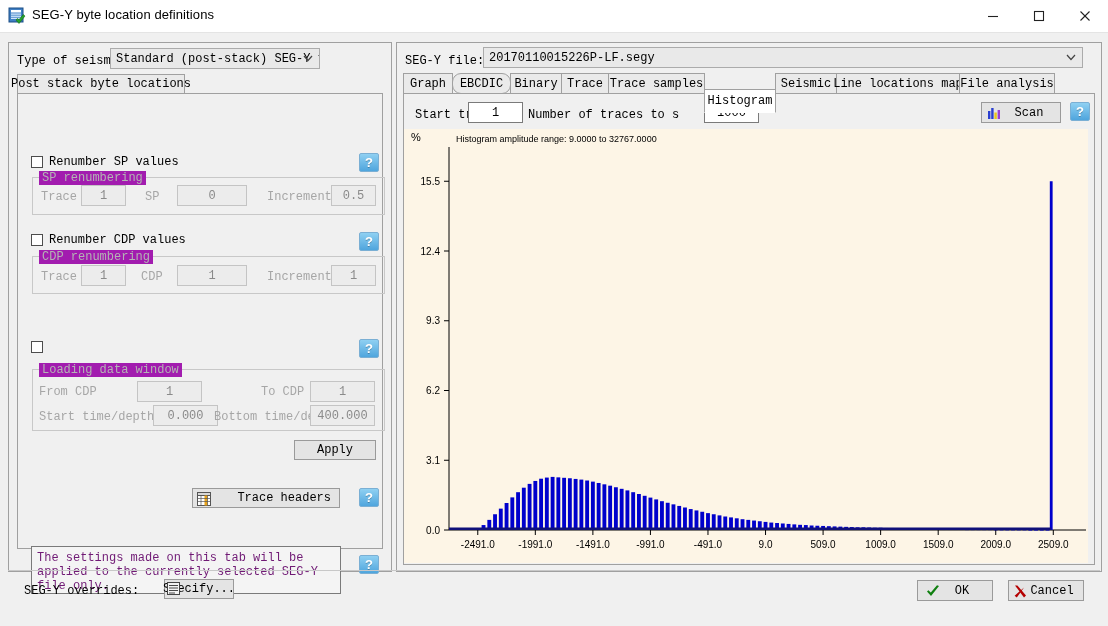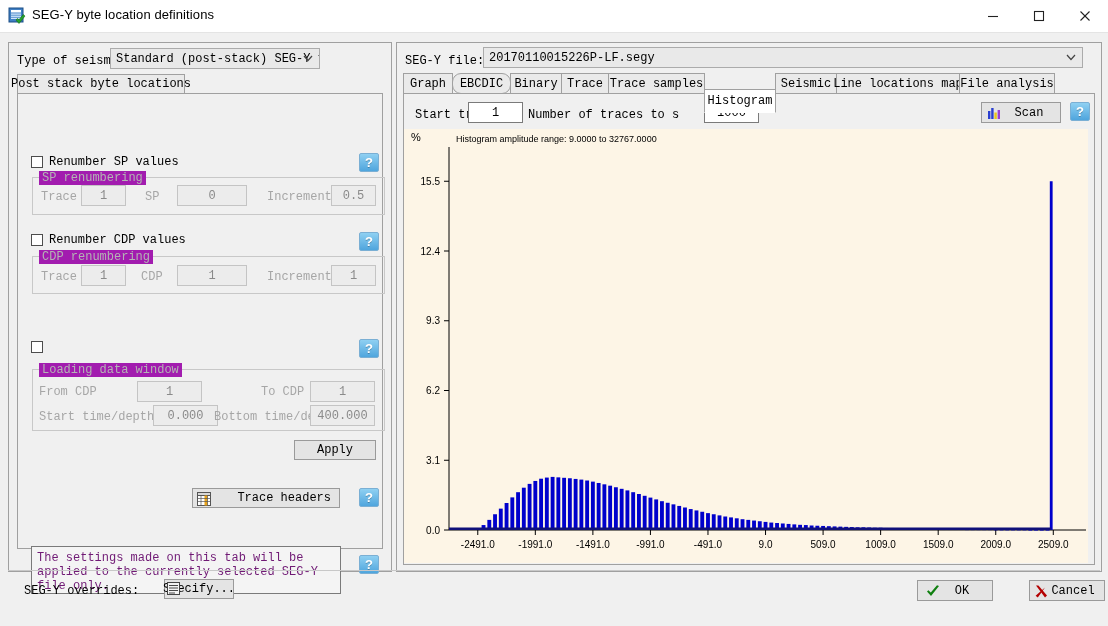--- a/index.html
+++ b/index.html
@@ -419,21 +419,21 @@
   </div>
 
   <div class="btn" style="left:917px;top:580px;width:76px;height:21px;">
     <span style="position:absolute;left:8px;top:4px;">
       <svg width="14" height="13" viewBox="0 0 14 13">
           <path d="M1 6.5 L5 11 L13 1 L11 0.2 L4.8 7.6 L2.4 5.2 Z" fill="#108010"></path>
         </svg>
     </span>
     <span style="padding-left:14px;">OK</span>
   </div>
-  <div class="btn" style="left:1008px;top:580px;width:76px;height:21px;margin-left:21px;">
+  <div class="btn" style="left:1008px;top:580px;width:76px;height:21px;">
     <span style="position:absolute;left:5px;top:4px;">
       <svg width="13" height="13" viewBox="0 0 13 13">
         <path d="M1 0.5 L3.4 0.5 L12 10.5 L10 12.5 Z" fill="#b40000"></path>
         <path d="M12 0.8 L10 2.6 L2.8 12.4 L0.6 10.8 Z" fill="#b40000"></path>
       </svg>
     </span>
     <span style="padding-left:12px;">Cancel</span>
   </div>
 
 </div>

